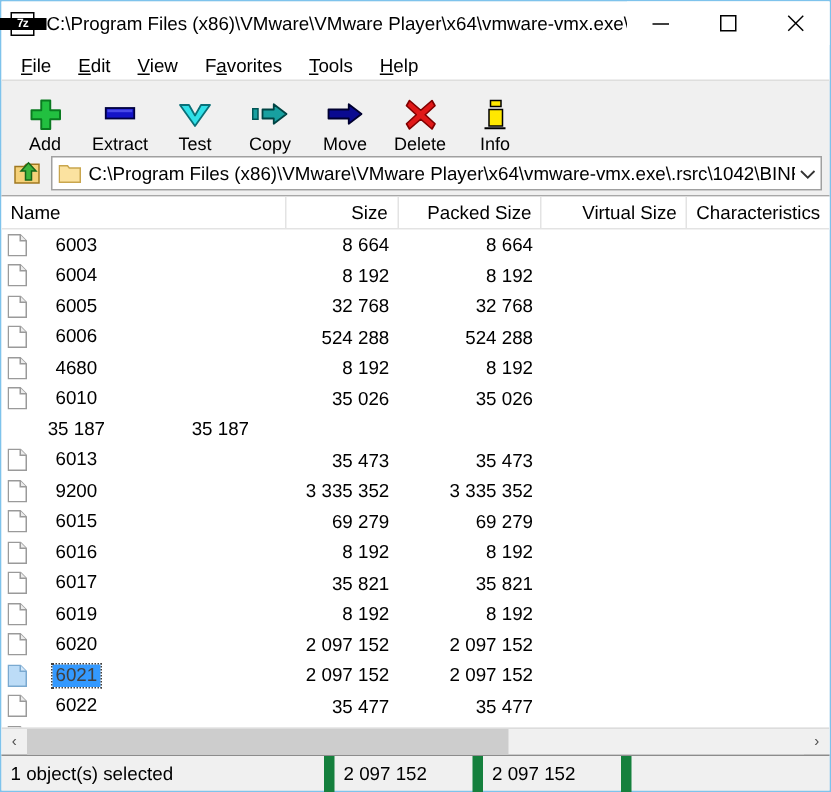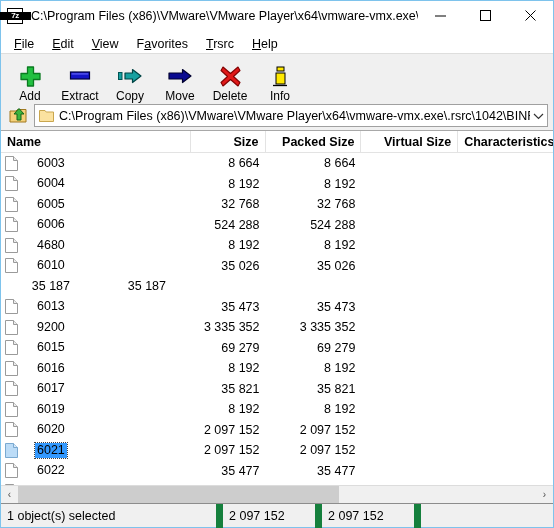--- a/index.html
+++ b/index.html
@@ -126,21 +126,20 @@
     background: #ffffff;
     border-top: 1px solid #a8a8a8;
     display: flex; flex-direction: column;
     overflow: hidden;
   }
   .list-header {
     height: 22px; min-height: 22px;
     background: #ffffff;
     display: flex;
     border-bottom: 1px solid #e3e3e3;
-    font-weight: bold;
   }
   .hcell {
     font-size: 12.5px; color: #000;
     display: flex; align-items: center;
     border-right: 1px solid #e3e3e3;
     padding: 0 6px;
     white-space: nowrap;
     overflow: hidden;
   }
   .hcell.num { justify-content: flex-end; }
@@ -165,21 +164,21 @@
   }
   .cell.num { justify-content: flex-end; }
   .c-name { width: 190px; padding-left: 4px; gap: 12px; }
   .c-size { width: 75px; }
   .c-psize{ width: 96px; }
   .c-vsize{ width: 97px; }
   .c-char { width: 95px; }
   .file-ico { flex: 0 0 auto; margin-right: 5px; display: flex; }
   .name-txt { display: inline-block; padding: 0 2px; line-height: 15px; }
   .row.selected .name-txt {
-    background: #3399ff; color: #000000;
+    background: #3399ff; color: #404040;
     outline: 1px dotted #404040;
   }
 
   
   .hscroll {
     height: 18px; min-height: 18px;
     background: #f0f0f0;
     display: flex; align-items: center;
     border-top: 1px solid #dcdcdc;
   }
@@ -243,21 +242,21 @@
         </svg>
       </div>
     </div>
   </div>
 
   <div class="menubar">
     <div class="menu-item"><span></span><u>F</u><span>ile</span></div>
     <div class="menu-item"><span></span><u>E</u><span>dit</span></div>
     <div class="menu-item"><span></span><u>V</u><span>iew</span></div>
     <div class="menu-item"><span>F</span><u>a</u><span>vorites</span></div>
-    <div class="menu-item"><span></span><u>T</u><span>rsrc</span></div>
+    <div class="menu-item"><span></span><u>T</u><span>ools</span></div>
     <div class="menu-item"><span></span><u>H</u><span>elp</span></div>
   </div>
 
   <div class="toolbar">
 
     <div class="tb-btn">
       <div class="tb-ico">
         <svg width="23" height="23" viewBox="0 0 23 23">
           <path d="M8.5 2 H14.5 V8.5 H21 V14.5 H14.5 V21 H8.5 V14.5 H2 V8.5 H8.5 Z" fill="#22c040" stroke="#0a7a20" stroke-width="1.3" stroke-linejoin="round"></path>
         </svg>
@@ -268,20 +267,28 @@
     <div class="tb-btn">
       <div class="tb-ico">
         <svg width="24" height="23" viewBox="0 0 24 23">
           <rect x="2.5" y="7" width="19" height="7" fill="#1414c8" stroke="#000040" stroke-width="1.2"></rect>
           <rect x="3.6" y="8" width="16.6" height="1.8" fill="#4848e8"></rect>
         </svg>
       </div>
       <div class="tb-label">Extract</div>
     </div>
 
+    <div class="tb-btn">
+      <div class="tb-ico">
+        <svg width="24" height="23" viewBox="0 0 24 23">
+          <path d="M2 5 L8 5 L12 12 L16 5 L22 5 L12 19 Z" fill="#2fe0e8" stroke="#0a7078" stroke-width="1.2" stroke-linejoin="round"></path>
+        </svg>
+      </div>
+      <div class="tb-label">Test</div>
+    </div>
 
     <div class="tb-btn">
       <div class="tb-ico">
         <svg width="26" height="23" viewBox="0 0 26 23">
           <rect x="1.5" y="7.5" width="3.5" height="7" fill="#18a0a0" stroke="#055" stroke-width="1"></rect>
           <path d="M8 8 L15.5 8 L15.5 4.5 L24 11 L15.5 17.5 L15.5 14 L8 14 Z" fill="#18a0a0" stroke="#044" stroke-width="1.2" stroke-linejoin="round"></path>
         </svg>
       </div>
       <div class="tb-label">Copy</div>
     </div>

